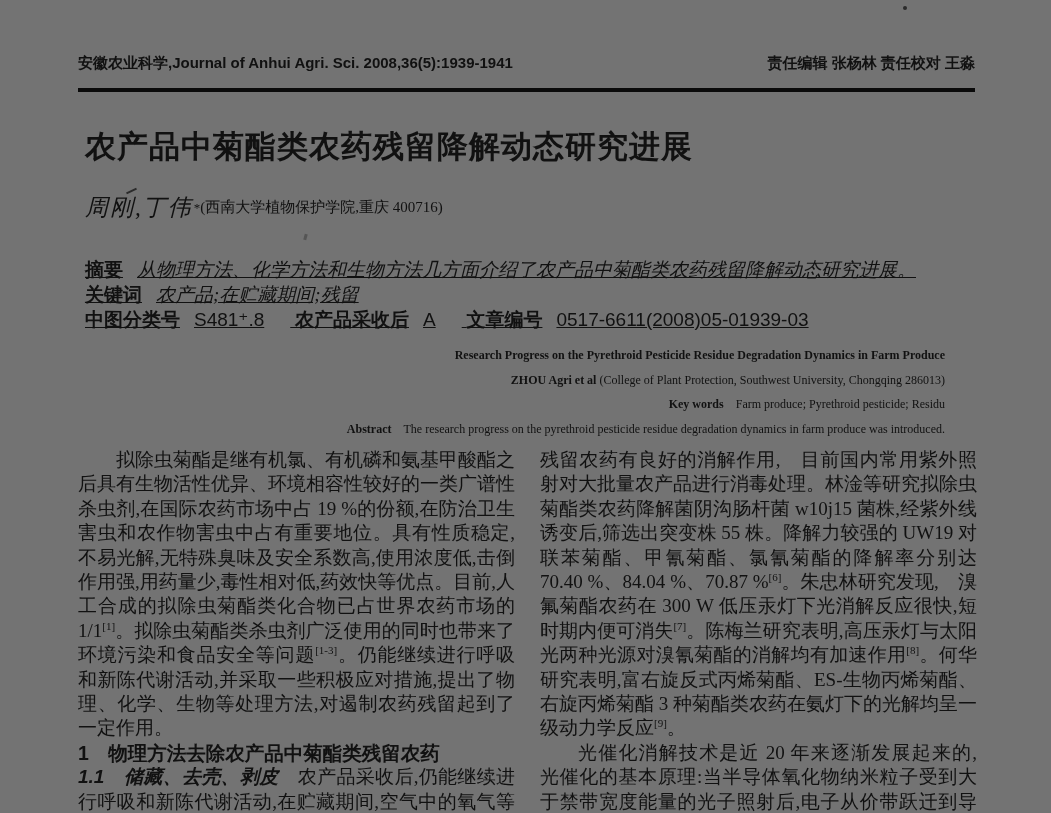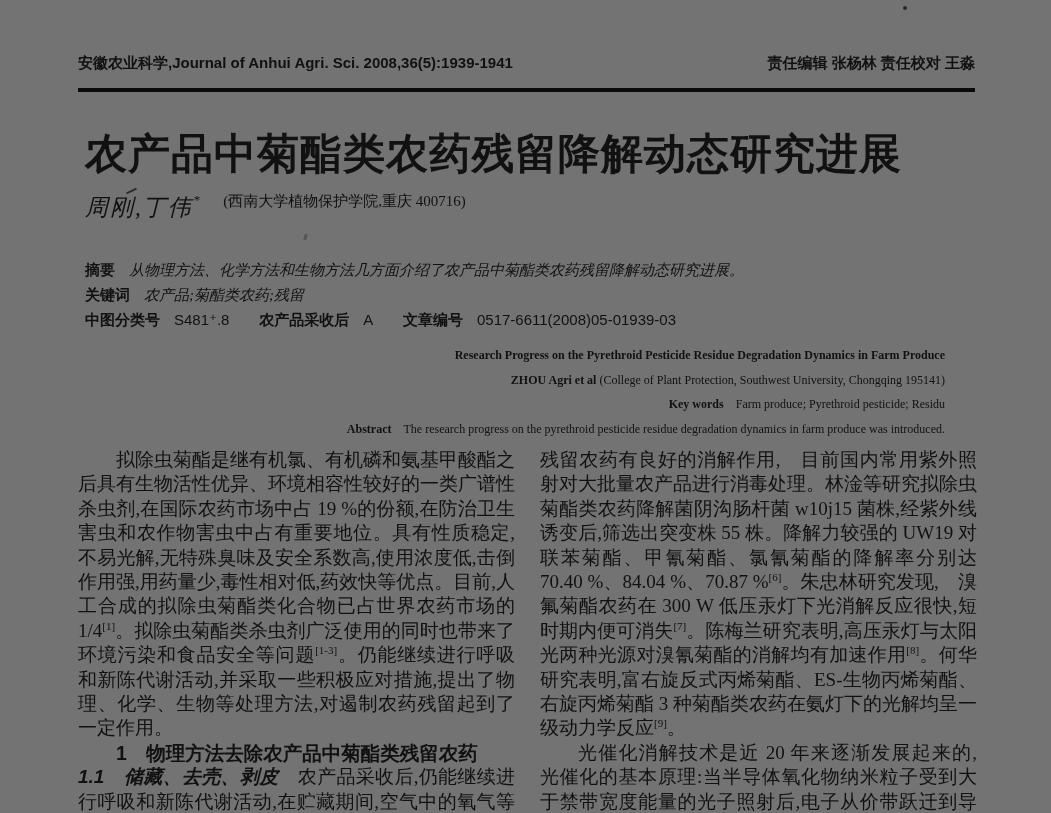--- a/index.html
+++ b/index.html
@@ -20,33 +20,33 @@
     font-weight:bold;font-size:15px;white-space:nowrap;
   }
   .rule{
     position:absolute;left:78px;top:88px;width:897px;height:4px;
     background:#0a0a0a;
   }
   
   .title{
     position:absolute;left:85px;top:126px;width:880px;
     font-family:"Liberation Sans","DejaVu Sans",sans-serif;
-    font-weight:bold;font-size:42px;letter-spacing:1px;
+    font-weight:bold;font-size:31px;letter-spacing:1px;
   }
   .authors-line{
     position:absolute;left:85px;top:192px;width:880px;
-    display:flex;align-items:flex-start;white-space:nowrap;
+    display:flex;align-items:center;white-space:nowrap;
   }
   .authors-name{font-size:23px;font-style:italic;letter-spacing:2px;}
   .authors-mark{font-size:13px;font-style:normal;margin-left:1px;}
-  .affiliation{font-size:15px;margin-left:23px;font-style:normal;}
+  .affiliation{font-size:15px;margin-left:0;font-style:normal;}
   
   .cn-meta{
     position:absolute;left:85px;top:258px;width:820px;
-    font-size:15px;line-height:24.8px;
+    font-size:19px;line-height:24.8px;text-decoration:underline;
   }
   .meta-line{white-space:nowrap;}
   .meta-label{font-family:"Liberation Sans","DejaVu Sans",sans-serif;font-weight:bold;margin-right:14px;}
   .kai{font-style:italic;}
   .meta-gap{display:inline-block;width:26px;}
   
   .en-meta{
     position:absolute;left:85px;top:343px;width:860px;
     font-size:12px;line-height:24.6px;text-align:right;
   }
@@ -61,21 +61,21 @@
   .col{
     width:437px;
     font-size:19px;line-height:24.4px;
     text-align:justify;
   }
   .para{margin:0;}
   .para.indent{text-indent:2em;}
   .para sup{font-size:11px;line-height:0;}
   .sec-heading{
     font-family:"Liberation Sans","DejaVu Sans",sans-serif;
-    font-weight:bold;font-size:19.5px;margin-left:38px;
+    font-weight:bold;font-size:19.5px;
   }
   .lead-bold{
     font-family:"Liberation Sans","DejaVu Sans",sans-serif;
     font-weight:bold;
     font-style:italic;
   }
   
   .artifact{position:absolute;background:#2b2b2b;}
   .artifact.dot{border-radius:50%;}
 </style>
@@ -97,46 +97,46 @@
     <span class="authors-name">周刚,丁伟</span>
       <sup class="authors-mark">*</sup>
     <span class="affiliation">(西南大学植物保护学院,重庆 400716)</span>
   </div>
 
   <div class="cn-meta">
     <div class="meta-line">
       <span class="meta-label">摘要</span><span class="kai">从物理方法、化学方法和生物方法几方面介绍了农产品中菊酯类农药残留降解动态研究进展。</span>
     </div>
     <div class="meta-line">
-      <span class="meta-label">关键词</span><span class="kai">农产品;菊酯类农药;残留</span>
+      <span class="meta-label">关键词</span><span class="kai">农产品;在贮藏期间;残留</span>
     </div>
     <div class="meta-line">
       <span class="meta-label">中图分类号</span><span class="sans">S481⁺.8</span><span class="meta-gap"></span>
       <span class="meta-label">农产品采收后</span><span class="sans">A</span><span class="meta-gap"></span>
       <span class="meta-label">文章编号</span><span class="sans">0517-6611(2008)05-01939-03</span>
     </div>
   </div>
 
   <div class="en-meta">
     <div class="en-title">Research Progress on the Pyrethroid Pesticide Residue Degradation Dynamics in Farm Produce</div>
     <div class="en-authors">
       <span class="nm">ZHOU Agri et al</span>
-      <span>(College of Plant Protection, Southwest University, Chongqing 195141)</span>
+      <span>(College of Plant Protection, Southwest University, Chongqing 286013)</span>
     </div>
     <div>
       <span class="en-label">Key words</span><span>Farm produce; Pyrethroid pesticide; Residu</span>
     </div>
     <div>
       <span class="en-label">Abstract</span><span>The research progress on the pyrethroid pesticide residue degradation dynamics in farm produce was introduced.</span>
     </div>
   </div>
 
   <div class="columns">
     <div class="col">
-        <div class="para indent"><span>拟除虫菊酯是继有机氯、有机磷和氨基甲酸酯之后具有生物活性优异、环境相容性较好的一类广谱性杀虫剂,在国际农药市场中占 19 %的份额,在防治卫生害虫和农作物害虫中占有重要地位。具有性质稳定,不易光解,无特殊臭味及安全系数高,使用浓度低,击倒作用强,用药量少,毒性相对低,药效快等优点。目前,人工合成的拟除虫菊酯类化合物已占世界农药市场的 1/4</span><sup>[1]</sup><span>。拟除虫菊酯类杀虫剂广泛使用的同时也带来了环境污染和食品安全等问题</span><sup>[1-3]</sup><span>。仍能继续进行呼吸和新陈代谢活动,并采取一些积极应对措施,提出了物理、化学、生物等处理方法,对遏制农药残留起到了一定作用。</span></div>
+        <div class="para indent"><span>拟除虫菊酯是继有机氯、有机磷和氨基甲酸酯之后具有生物活性优异、环境相容性较好的一类广谱性杀虫剂,在国际农药市场中占 19 %的份额,在防治卫生害虫和农作物害虫中占有重要地位。具有性质稳定,不易光解,无特殊臭味及安全系数高,使用浓度低,击倒作用强,用药量少,毒性相对低,药效快等优点。目前,人工合成的拟除虫菊酯类化合物已占世界农药市场的 1/1</span><sup>[1]</sup><span>。拟除虫菊酯类杀虫剂广泛使用的同时也带来了环境污染和食品安全等问题</span><sup>[1-3]</sup><span>。仍能继续进行呼吸和新陈代谢活动,并采取一些积极应对措施,提出了物理、化学、生物等处理方法,对遏制农药残留起到了一定作用。</span></div>
         <div class="sec-heading"><span>1　物理方法去除农产品中菊酯类残留农药</span></div>
         <div class="para"><span class="lead-bold">1.1　储藏、去壳、剥皮　</span><span>农产品采收后,仍能继续进行呼吸和新陈代谢活动,在贮藏期间,空气中的氧气等活性物质对</span></div>
       </div>
     <div class="col">
         <div class="para"><span>残留农药有良好的消解作用,　目前国内常用紫外照射对大批量农产品进行消毒处理。林淦等研究拟除虫菊酯类农药降解菌阴沟肠杆菌 w10j15 菌株,经紫外线诱变后,筛选出突变株 55 株。降解力较强的 UW19 对联苯菊酯、甲氰菊酯、氯氰菊酯的降解率分别达 70.40 %、84.04 %、70.87 %</span><sup>[6]</sup><span>。朱忠林研究发现,　溴氟菊酯农药在 300 W 低压汞灯下光消解反应很快,短时期内便可消失</span><sup>[7]</sup><span>。陈梅兰研究表明,高压汞灯与太阳光两种光源对溴氰菊酯的消解均有加速作用</span><sup>[8]</sup><span>。何华研究表明,富右旋反式丙烯菊酯、ES-生物丙烯菊酯、右旋丙烯菊酯 3 种菊酯类农药在氨灯下的光解均呈一级动力学反应</span><sup>[9]</sup><span>。</span></div>
         <div class="para indent"><span>光催化消解技术是近 20 年来逐渐发展起来的,　光催化的基本原理:当半导体氧化物纳米粒子受到大于禁带宽度能量的光子照射后,电子从价带跃迁到导带,产生了电子-空穴对,电子具有还原性,空穴具有氧化性,空穴与氧化</span></div>
       </div>
   </div>
 
   <div class="artifact dot" style="left:903px;top:6px;width:4px;height:4px;"></div>

